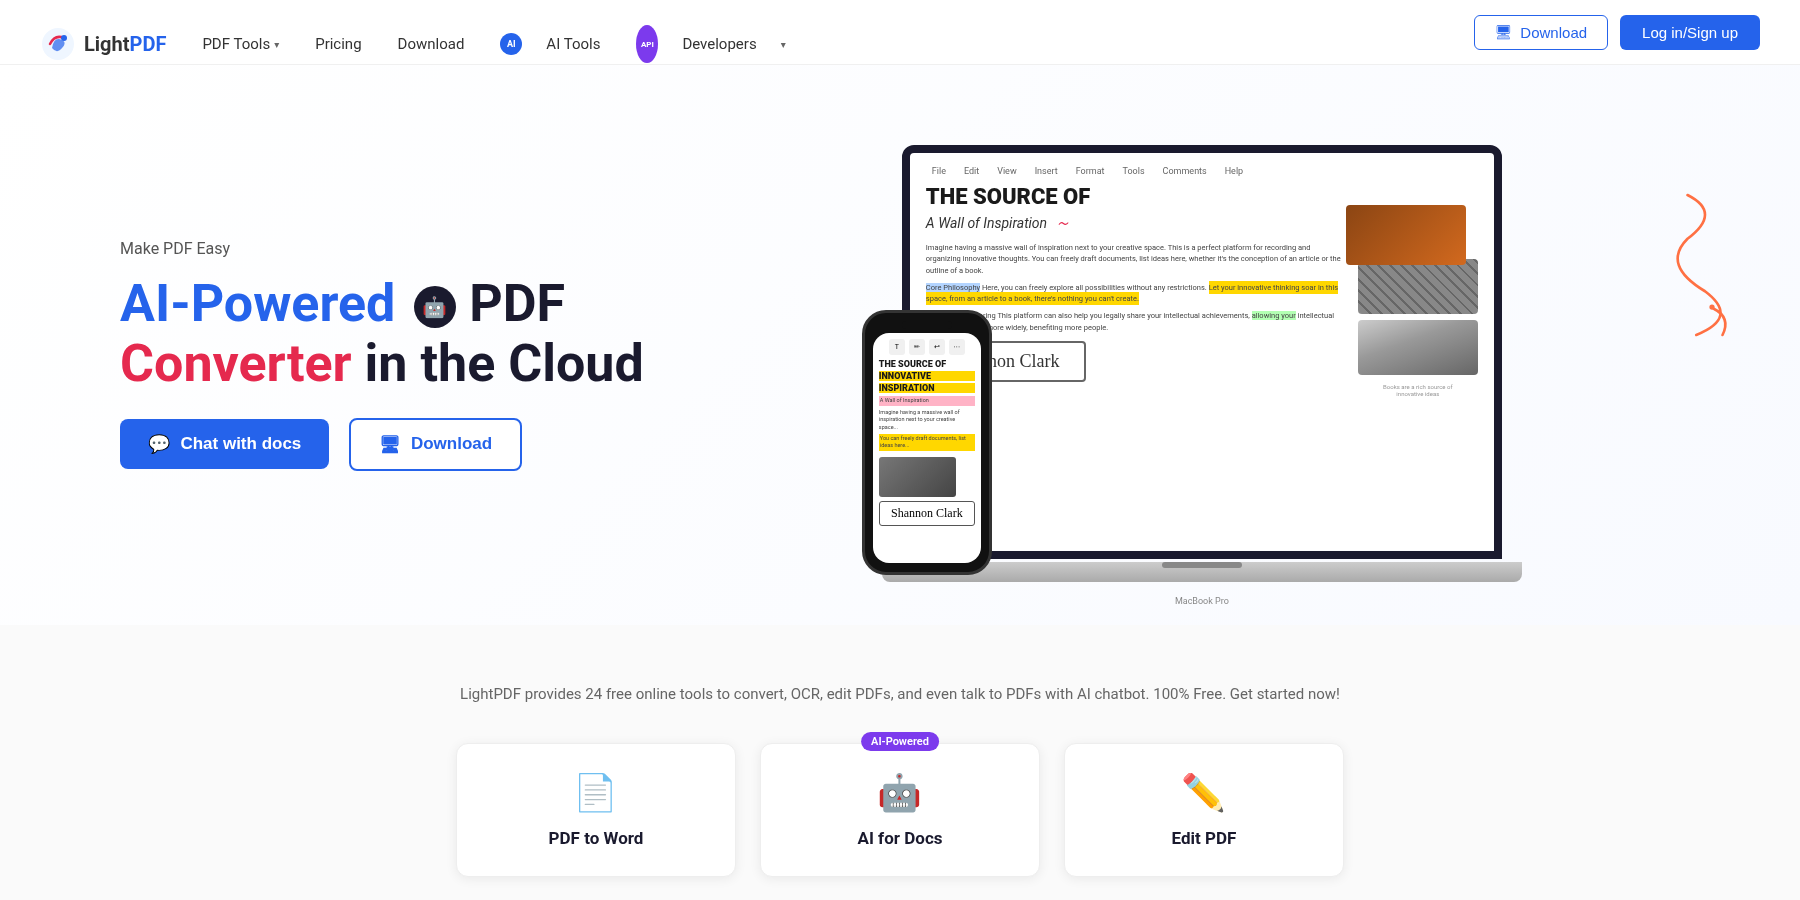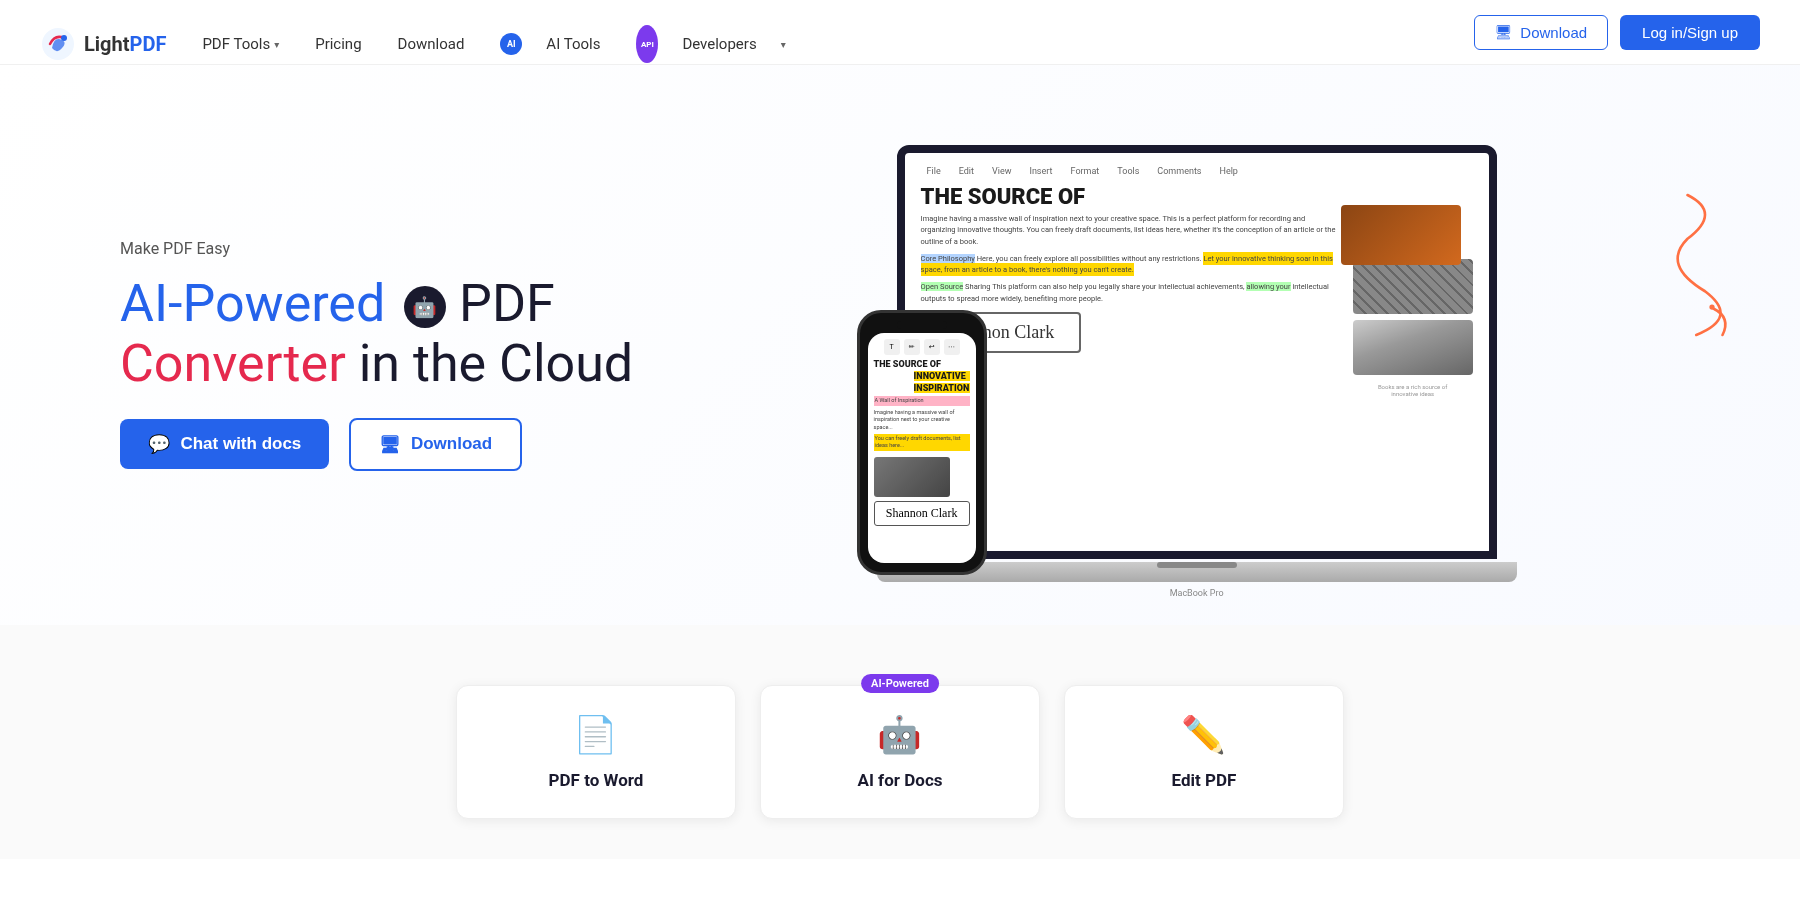--- a/index.html
+++ b/index.html
@@ -36,21 +36,21 @@
     .monitor-icon { font-size: 14px; }
 
     
     .hero {
       display: flex; align-items: center; justify-content: space-between;
       padding: 60px 80px 40px 120px; min-height: 560px; position: relative;
       background: linear-gradient(135deg, #fff 0%, #f8faff 100%);
     }
     .hero-left { max-width: 560px; }
     .hero-tag { font-size: 16px; color: #555; margin-bottom: 16px; }
-    .hero-title { font-size: 52px; font-weight: 400; line-height: 1.15; margin-bottom: 24px; }
+    .hero-title { font-size: 52px; font-weight: 700; line-height: 1.15; margin-bottom: 24px; }
     .hero-title .blue { color: #2563eb; }
     .hero-title .red { color: #e5294e; }
     .hero-title .black { color: #1a1a2e; }
     .hero-title .robot { display: inline-flex; align-items: center; justify-content: center; width: 42px; height: 42px; background: #1a1a2e; border-radius: 50%; margin-left: 6px; vertical-align: middle; font-size: 20px; }
     .hero-buttons { display: flex; gap: 20px; align-items: center; }
     .btn-chat {
       display: flex; align-items: center; gap: 10px;
       background: #2563eb; color: #fff;
       padding: 14px 28px; border-radius: 8px; font-size: 17px; font-weight: 600;
       border: none; cursor: pointer;
@@ -122,21 +122,21 @@
       width: 50px; height: 8px; background: #111;
       border-radius: 4px; margin: 0 auto 4px;
       position: relative; z-index: 2;
     }
     .phone-screen {
       background: #fff; border-radius: 16px; height: 230px; overflow: hidden; padding: 6px;
     }
     .phone-toolbar { display: flex; gap: 4px; margin-bottom: 4px; justify-content: center; }
     .phone-tool-btn { width: 16px; height: 16px; background: #f0f0f0; border-radius: 3px; display: flex; align-items: center; justify-content: center; font-size: 7px; }
     .phone-pdf-title { font-size: 9px; font-weight: 900; color: #1a1a1a; margin-bottom: 2px; }
-    .phone-pdf-highlight { background: #ffd700; margin-left: 40px; }
+    .phone-pdf-highlight { background: #ffd700; }
     .phone-pdf-text { font-size: 5.5px; color: #444; line-height: 1.4; }
 
     
     .deco-squiggle {
       position: absolute; right: -30px; top: 50%; transform: translateY(-30%);
       width: 80px; height: 180px;
     }
 
     
     .tools-section { padding: 60px 80px 40px; text-align: center; background: #fafafa; }
@@ -251,20 +251,24 @@
               <span>Format</span>
               <span>Tools</span>
               <span>Comments</span>
               <span>Help</span>
             </div>
             <div style="display:flex; gap: 12px;">
               <div style="flex:1">
                 <div class="pdf-main-title">
                   <span>THE SOURCE OF</span><br>
                 </div>
+                <div class="pdf-subtitle">
+                  <span>A Wall of Inspiration</span>
+                  <span style="color:#e5294e; font-size:16px; margin-left:4px;">～</span>
+                </div>
                 <div class="pdf-body">
                   <p style="margin-bottom:6px;"><span>Imagine having a massive wall of inspiration next to your creative space. This is a perfect platform for recording and organizing innovative thoughts. You can freely draft documents, list ideas here, whether it's the conception of an article or the outline of a book.</span></p>
                   <p style="margin-bottom:6px;"><span class="pdf-highlight-blue">Core Philosophy</span> Here, you can freely explore all possibilities without any restrictions. <span class="pdf-highlight-yellow">Let your innovative thinking soar in this space, from an article to a book, there's nothing you can't create.</span></p>
                   <p><span class="pdf-highlight-green">Open Source</span> Sharing This platform can also help you legally share your intellectual achievements, <span class="pdf-highlight-green">allowing your</span> intellectual outputs to spread more widely, benefiting more people.</p>
                 </div>
                 <div class="pdf-signature-box">
                   <span>Shannon Clark</span>
                 </div>
               </div>
               <div style="width:120px; display:flex; flex-direction:column; gap:6px; margin-top: 8px;">
@@ -274,21 +278,21 @@
                 </div>
                 <div style="width:100%;height:55px;background:linear-gradient(160deg,#ccc,#999 40%,#666);border-radius:4px;"></div>
                 <div style="font-size:6px; color:#999; text-align:center; padding:2px;">Books are a rich source of<br>innovative ideas</div>
               </div>
             </div>
           </div>
         </div>
         <div class="laptop-base">
           <div class="laptop-notch"></div>
         </div>
-        <div style="font-size:9px; color:#888; text-align:center; margin-top:6px;">MacBook Pro</div>
+        <div style="font-size:9px; color:#888; text-align:center; margin-top:14px;">MacBook Pro</div>
       </div>
 
       <div class="phone-container">
         <div class="phone">
           <div class="phone-notch"></div>
           <div class="phone-screen">
             <div class="phone-toolbar">
               <div class="phone-tool-btn">T</div>
               <div class="phone-tool-btn">✏</div>
               <div class="phone-tool-btn">↩</div>
@@ -313,20 +317,21 @@
 
     <svg class="deco-squiggle" viewBox="0 0 80 180" fill="none" style="position:absolute;right:-20px;top:100px;width:70px;height:200px;">
       <path d="M20 10 Q60 30 20 60 Q-10 90 40 120 Q80 150 30 170" stroke="#ff7043" stroke-width="3" fill="none" stroke-linecap="round"></path>
       <path d="M50 140 Q70 150 60 170" stroke="#ff7043" stroke-width="3" fill="none" stroke-linecap="round"></path>
       <circle cx="48" cy="138" r="3" fill="#ff7043"></circle>
     </svg>
   </div>
 </section>
 
 <section class="tools-section">
+  <p class="tools-subtitle">LightPDF provides 24 free online tools to convert, OCR, edit PDFs, and even talk to PDFs with AI chatbot. 100% Free. Get started now!</p>
   <div class="tools-grid">
 
     <div class="tool-card">
       <div class="tool-card-icon">📄</div>
       <div class="tool-card-title">
         <span>PDF to Word</span>
       </div>
     </div>
 
     <div class="tool-card" style="position:relative;">

